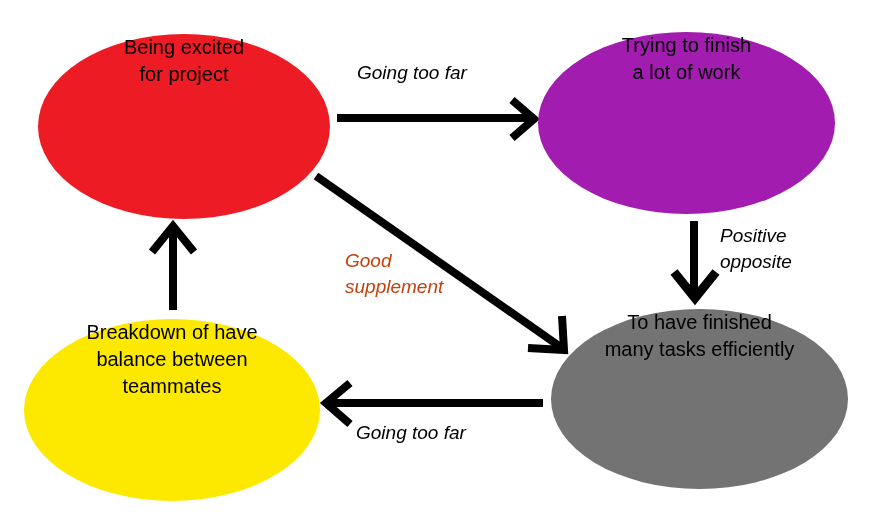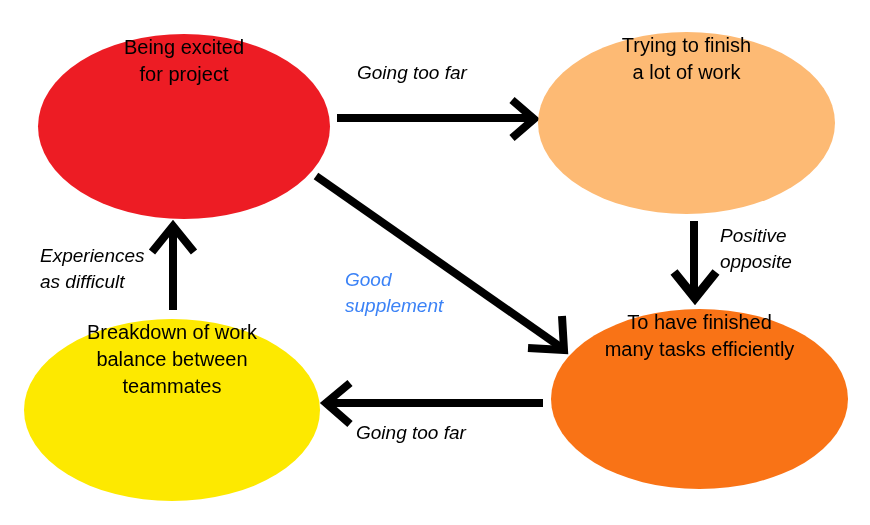--- a/index.html
+++ b/index.html
@@ -81,42 +81,40 @@
       <line x1="173" y1="310" x2="173" y2="232" stroke="#000000" stroke-width="8" stroke-linecap="butt"></line>
       <polyline points="152,252 173,226 194,252" fill="none" stroke="#000000" stroke-width="8" stroke-linecap="butt" stroke-linejoin="miter"></polyline>
     </g>
   </svg>
 
   <div class="node" style="left: 38px; top: 34px; width: 292px; height: 185px; background: rgb(237, 28, 36);">
     <span class="node-label">Being excited
 for project</span>
   </div>
 
-  <div class="node" style="left: 538px; top: 32px; width: 297px; height: 182px; background: #fdba74;">
+  <div class="node" style="left: 538px; top: 32px; width: 297px; height: 182px; background: #a21caf;">
     <span class="node-label">Trying to finish
 a lot of work</span>
   </div>
 
-  <div class="node" style="left: 551px; top: 309px; width: 297px; height: 180px; background: #f97316;">
+  <div class="node" style="left: 551px; top: 309px; width: 297px; height: 180px; background: #737373;">
     <span class="node-label">To have finished
 many tasks efficiently</span>
   </div>
 
   <div class="node" style="left: 24px; top: 319px; width: 296px; height: 182px; background: rgb(253, 233, 0);">
-    <span class="node-label">Breakdown of work
+    <span class="node-label">Breakdown of have
 balance between
 teammates</span>
   </div>
 
   <div class="edge-label" style="left: 357px; top: 60px; color: rgb(0, 0, 0);">Going too far</div>
 
   <div class="edge-label" style="left: 720px; top: 223px; color: rgb(0, 0, 0);">Positive
 opposite</div>
 
-  <div class="edge-label" style="left: 345px; top: 248px; color: #3b82f6; margin-top: 19px;">Good
+  <div class="edge-label" style="left: 345px; top: 248px; color: #c2410c;">Good
 supplement</div>
 
   <div class="edge-label" style="left: 356px; top: 420px; color: rgb(0, 0, 0);">Going too far</div>
 
-  <div class="edge-label" style="left: 40px; top: 243px; color: rgb(0, 0, 0);">Experiences
-as difficult</div>
 
 </div>
 
 </body></html>

